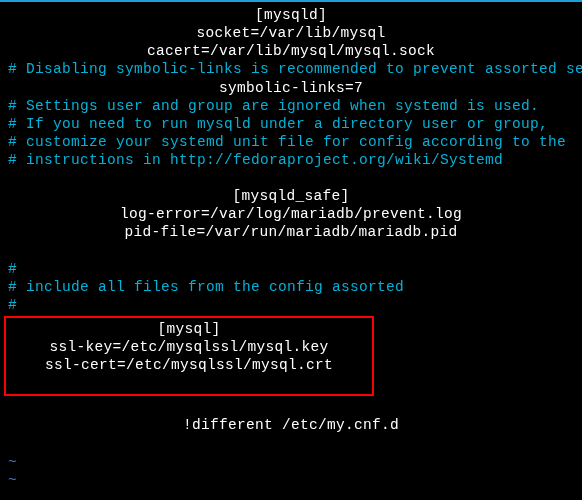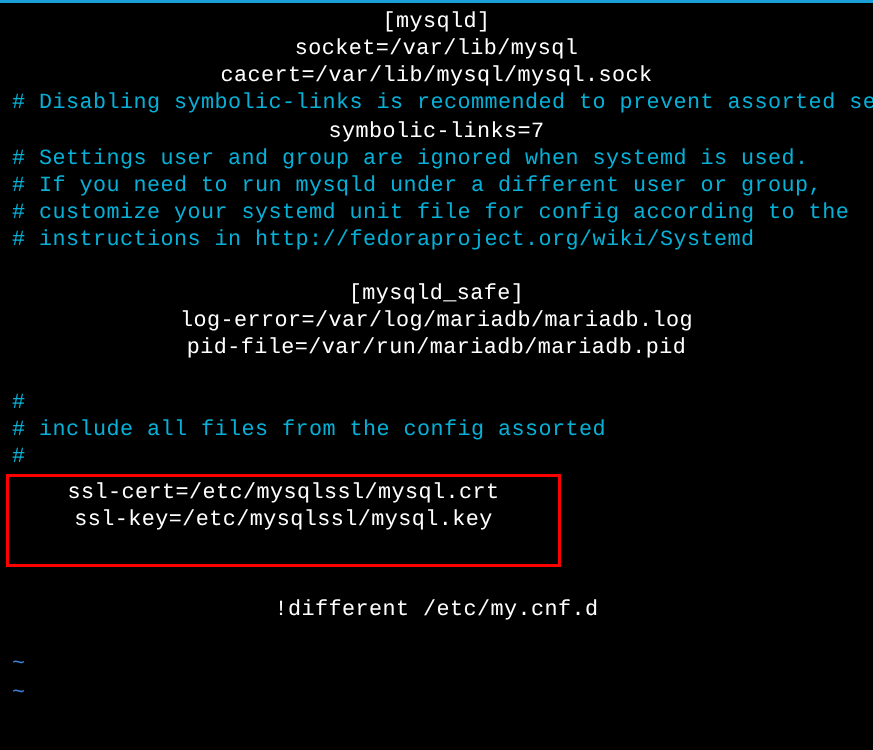--- a/index.html
+++ b/index.html
@@ -43,35 +43,36 @@
 <body>
 
 
 
 <div class="line white">[mysqld]</div>
 <div class="line white">socket=/var/lib/mysql</div>
 <div class="line white">cacert=/var/lib/mysql/mysql.sock</div>
 <div class="line cyan"># Disabling symbolic-links is recommended to prevent assorted secu</div>
 <div class="line white">symbolic-links=7</div>
 <div class="line cyan"># Settings user and group are ignored when systemd is used.</div>
-<div class="line cyan"># If you need to run mysqld under a different user or group,</div>
+<div class="line cyan"># If you need to run mysqld under a directory user or group,</div>
 <div class="line cyan"># customize your systemd unit file for config according to the</div>
 <div class="line cyan"># instructions in http://fedoraproject.org/wiki/Systemd</div>
 <div class="line"></div>
 <div class="line white">[mysqld_safe]</div>
-<div class="line white">log-error=/var/log/mariadb/mariadb.log</div>
+<div class="line white">log-error=/var/log/mariadb/prevent.log</div>
 <div class="line white">pid-file=/var/run/mariadb/mariadb.pid</div>
 <div class="line"></div>
 <div class="line cyan">#</div>
 <div class="line cyan"># include all files from the config assorted</div>
 <div class="line cyan">#</div>
 
 <div class="highlight-box">
+<div class="line white">[mysql]</div>
+<div class="line white">ssl-key=/etc/mysqlssl/mysql.key</div>
 <div class="line white">ssl-cert=/etc/mysqlssl/mysql.crt</div>
-<div class="line white">ssl-key=/etc/mysqlssl/mysql.key</div>
 <div class="line"></div>
 </div>
 
 <div class="line"></div>
 <div class="line white">!different /etc/my.cnf.d</div>
 <div class="line">&nbsp;</div>
 <div class="line blue">~</div>
 <div class="line blue">~</div>
 
 

